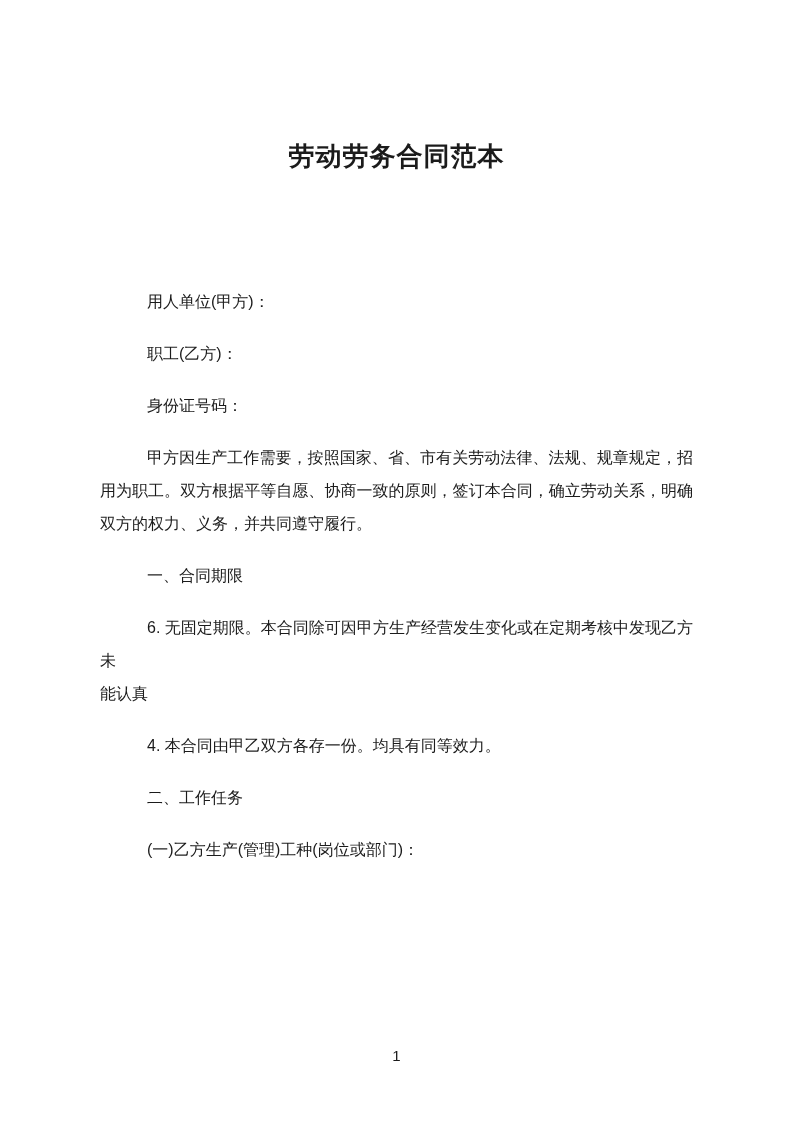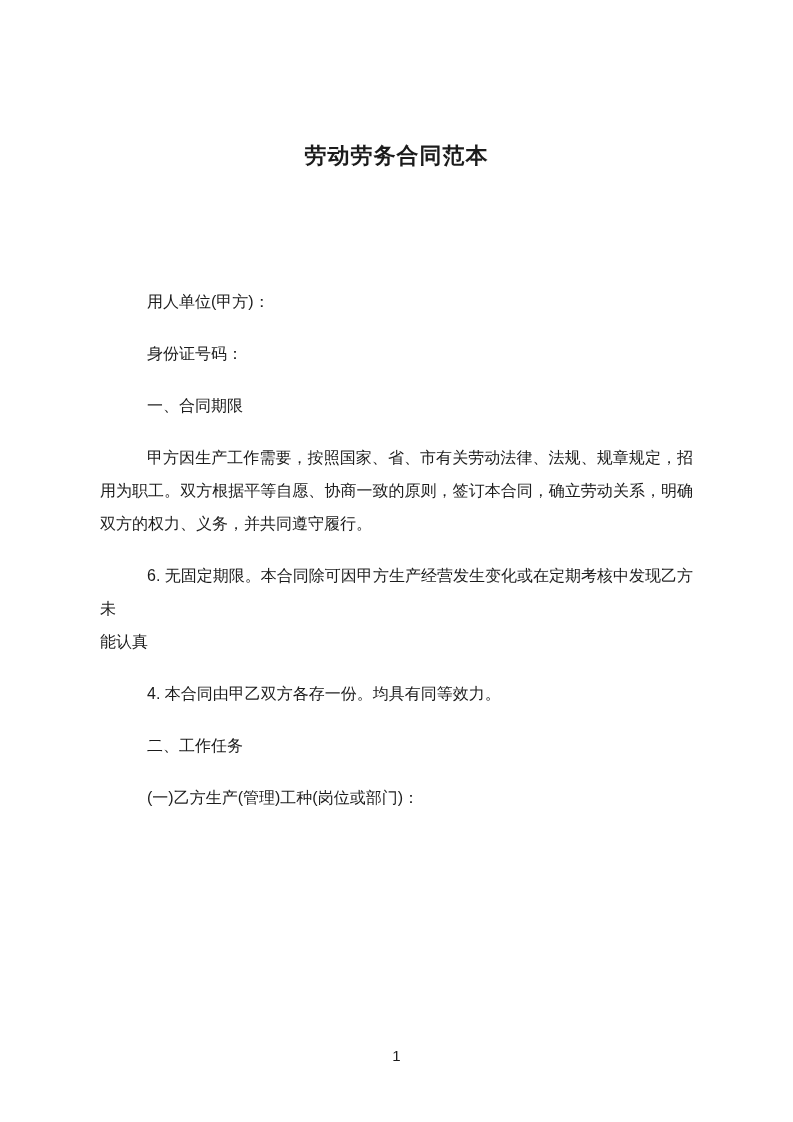--- a/index.html
+++ b/index.html
@@ -12,21 +12,21 @@
     width: 793px;
     height: 1122px;
     background: #ffffff;
     box-sizing: border-box;
     padding: 136px 88px 0 88px;
     overflow: hidden;
     font-family: "Liberation Sans", sans-serif;
     color: #1b1b1b;
   }
   .doc-title {
-    font-size: 22px;
+    font-size: 26px;
     font-weight: 700;
     line-height: 40px;
     text-align: center;
     letter-spacing: 1px;
     margin: 0 0 109px 0;
   }
   .para {
     font-size: 16px;
     line-height: 33px;
     margin: 19px 12px;
@@ -47,23 +47,24 @@
   }
 </style>
 </head>
 <body>
 
 <div class="page">
 
   <h1 class="doc-title">劳动劳务合同范本</h1>
 
   <p class="para">用人单位(甲方)：</p>
+  <p class="para">职工(乙方)：</p>
   <p class="para">身份证号码：</p>
+  <p class="para">甲方因生产工作需要，按照国家、省、市有关劳动法律、法规、规章规定，招用为职工。双方根据平等自愿、协商一致的原则，签订本合同，确立劳动关系，明确双方的权力、义务，并共同遵守履行。</p>
   <p class="para">一、合同期限</p>
-  <p class="para">甲方因生产工作需要，按照国家、省、市有关劳动法律、法规、规章规定，招用为职工。双方根据平等自愿、协商一致的原则，签订本合同，确立劳动关系，明确双方的权力、义务，并共同遵守履行。</p>
   <p class="para">6. 无固定期限。本合同除可因甲方生产经营发生变化或在定期考核中发现乙方未
 能认真</p>
   <p class="para">4. 本合同由甲乙双方各存一份。均具有同等效力。</p>
   <p class="para">二、工作任务</p>
   <p class="para">(一)乙方生产(管理)工种(岗位或部门)：</p>
 
   <div class="page-number">1</div>
 
 </div>
 

